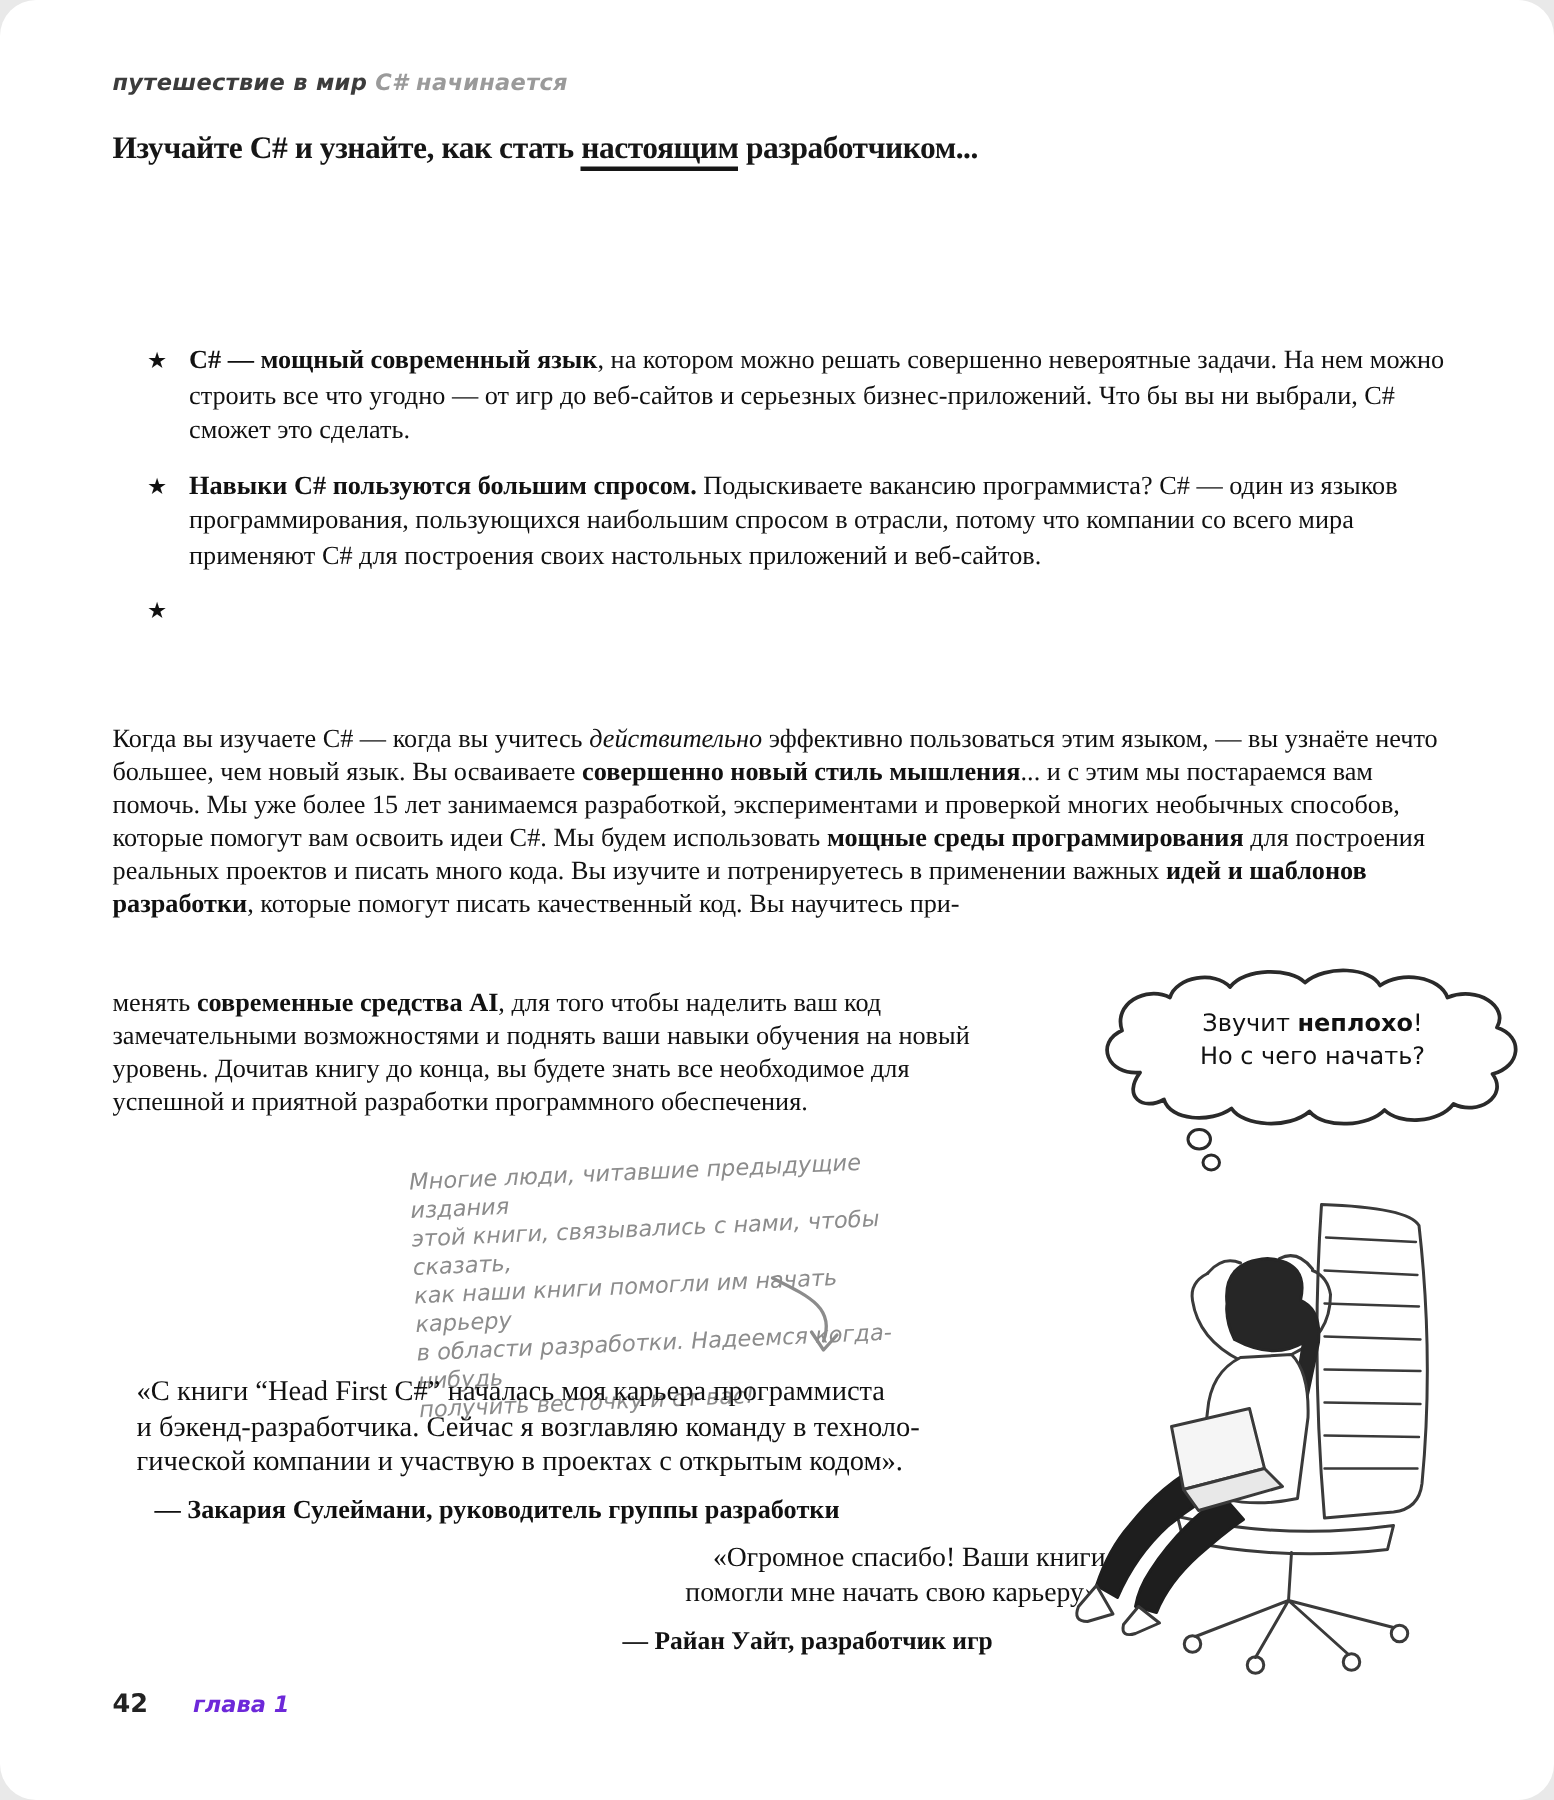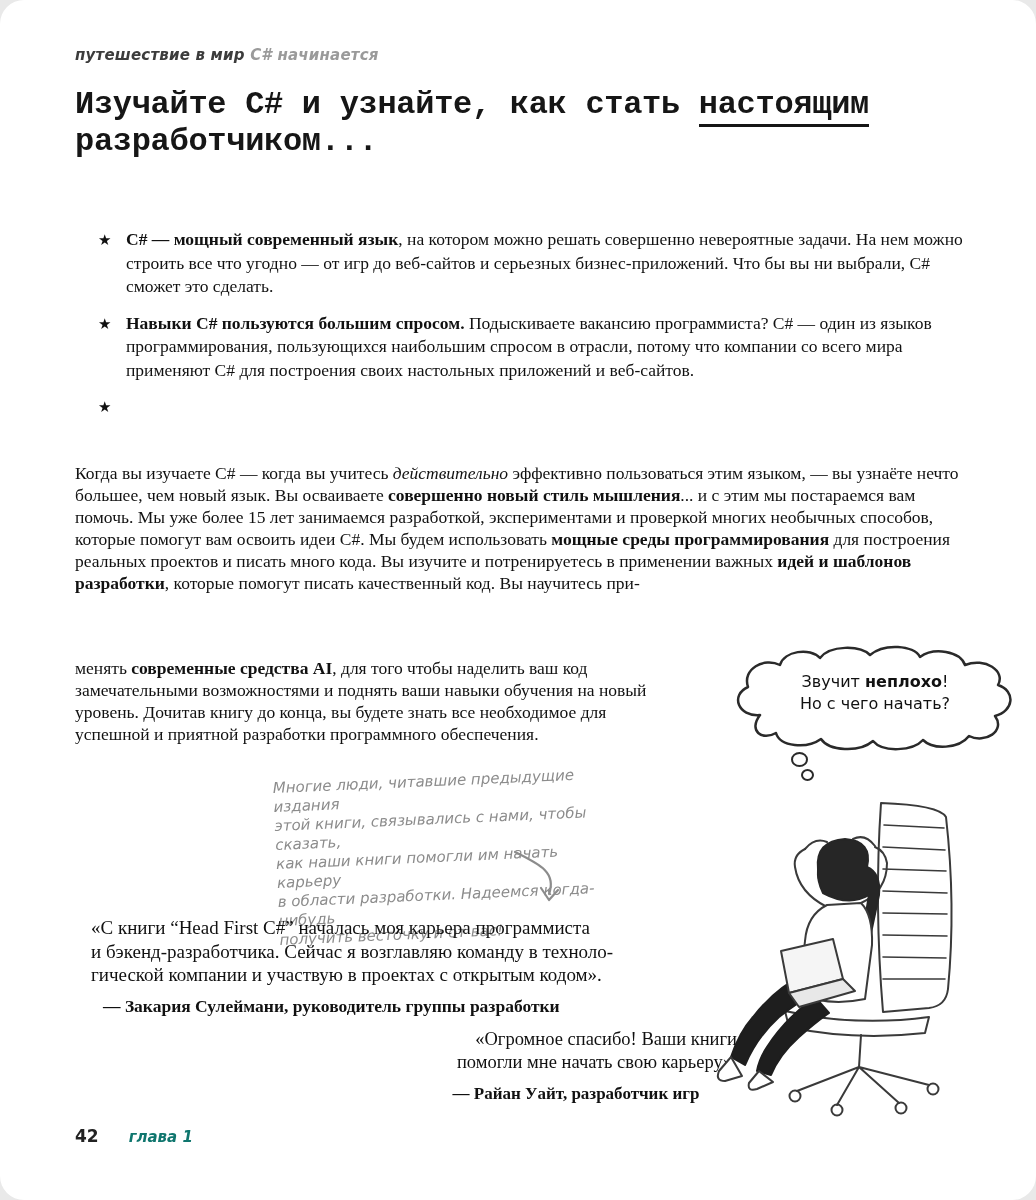--- a/index.html
+++ b/index.html
@@ -23,23 +23,23 @@
     left:75px;top:46px;
     font-family:"DejaVu Sans", sans-serif;
     font-weight:bold;font-style:italic;
     font-size:15px;letter-spacing:.2px;
   }
   .running-head .dark{color:#3c3c3c;}
   .running-head .gray{color:#9a9a9a;}
 
   .page-title{
     left:75px;top:86px;width:900px;
-    font-family:Liberation Mono, monospace;
+    font-family:Liberation Serif, serif;
     font-weight:800;
-    font-size:32px;
+    font-size:21px;
     letter-spacing:-0.3px;
     color:#161616;
   }
   .page-title .u{border-bottom:3px solid #161616;padding-bottom:1px;}
 
   .intro{
     left:75px;top:146px;width:892px;
     font-size:18px;line-height:24px;
   }
 
@@ -57,21 +57,21 @@
   }
 
   .subhead{
     left:75px;top:447px;
     font-family:"DejaVu Sans", sans-serif;
     font-weight:800;font-size:20px;color:#161616;
     letter-spacing:-0.2px;
   }
 
   .learn1{
-    left:75px;top:462px;width:893px;
+    left:75px;top:481px;width:893px;
     font-size:17.5px;line-height:22px;
   }
   .learn2{
     left:75px;top:657px;width:600px;
     font-size:17.5px;line-height:22px;
   }
   .welcome{
     left:75px;top:749px;
     font-size:18px;
   }
@@ -108,33 +108,33 @@
     left:103px;top:996px;
     font-size:17.5px;font-weight:bold;text-align:right;
   }
   .quote2{
     left:415px;top:1028px;width:322px;
     text-align:right;
     font-size:18.5px;line-height:23px;
   }
   .attr2{
     left:415px;top:1084px;width:322px;
-    text-align:center;
+    text-align:left;
     font-size:17px;font-weight:bold;
   }
 
   .illustration{left:715px;top:775px;}
 
   .footer{
     left:75px;top:1126px;
     font-family:"DejaVu Sans", sans-serif;
     font-size:16px;color:#2e2e2e;
   }
   .footer .num{font-weight:bold;font-size:17px;color:#222;}
-  .footer .chap{font-weight:bold;font-style:italic;margin-left:30px;font-size:15px;color:#0f766e;margin-top:34px;}
+  .footer .chap{font-weight:bold;font-style:italic;margin-left:30px;font-size:15px;color:#6d28d9;margin-top:34px;}
 </style>
 </head>
 <body>
 
 <div class="page">
 
   <div class="abs running-head">
     <span class="dark">путешествие в мир </span><span class="gray">С# начинается</span>
   </div>
 

